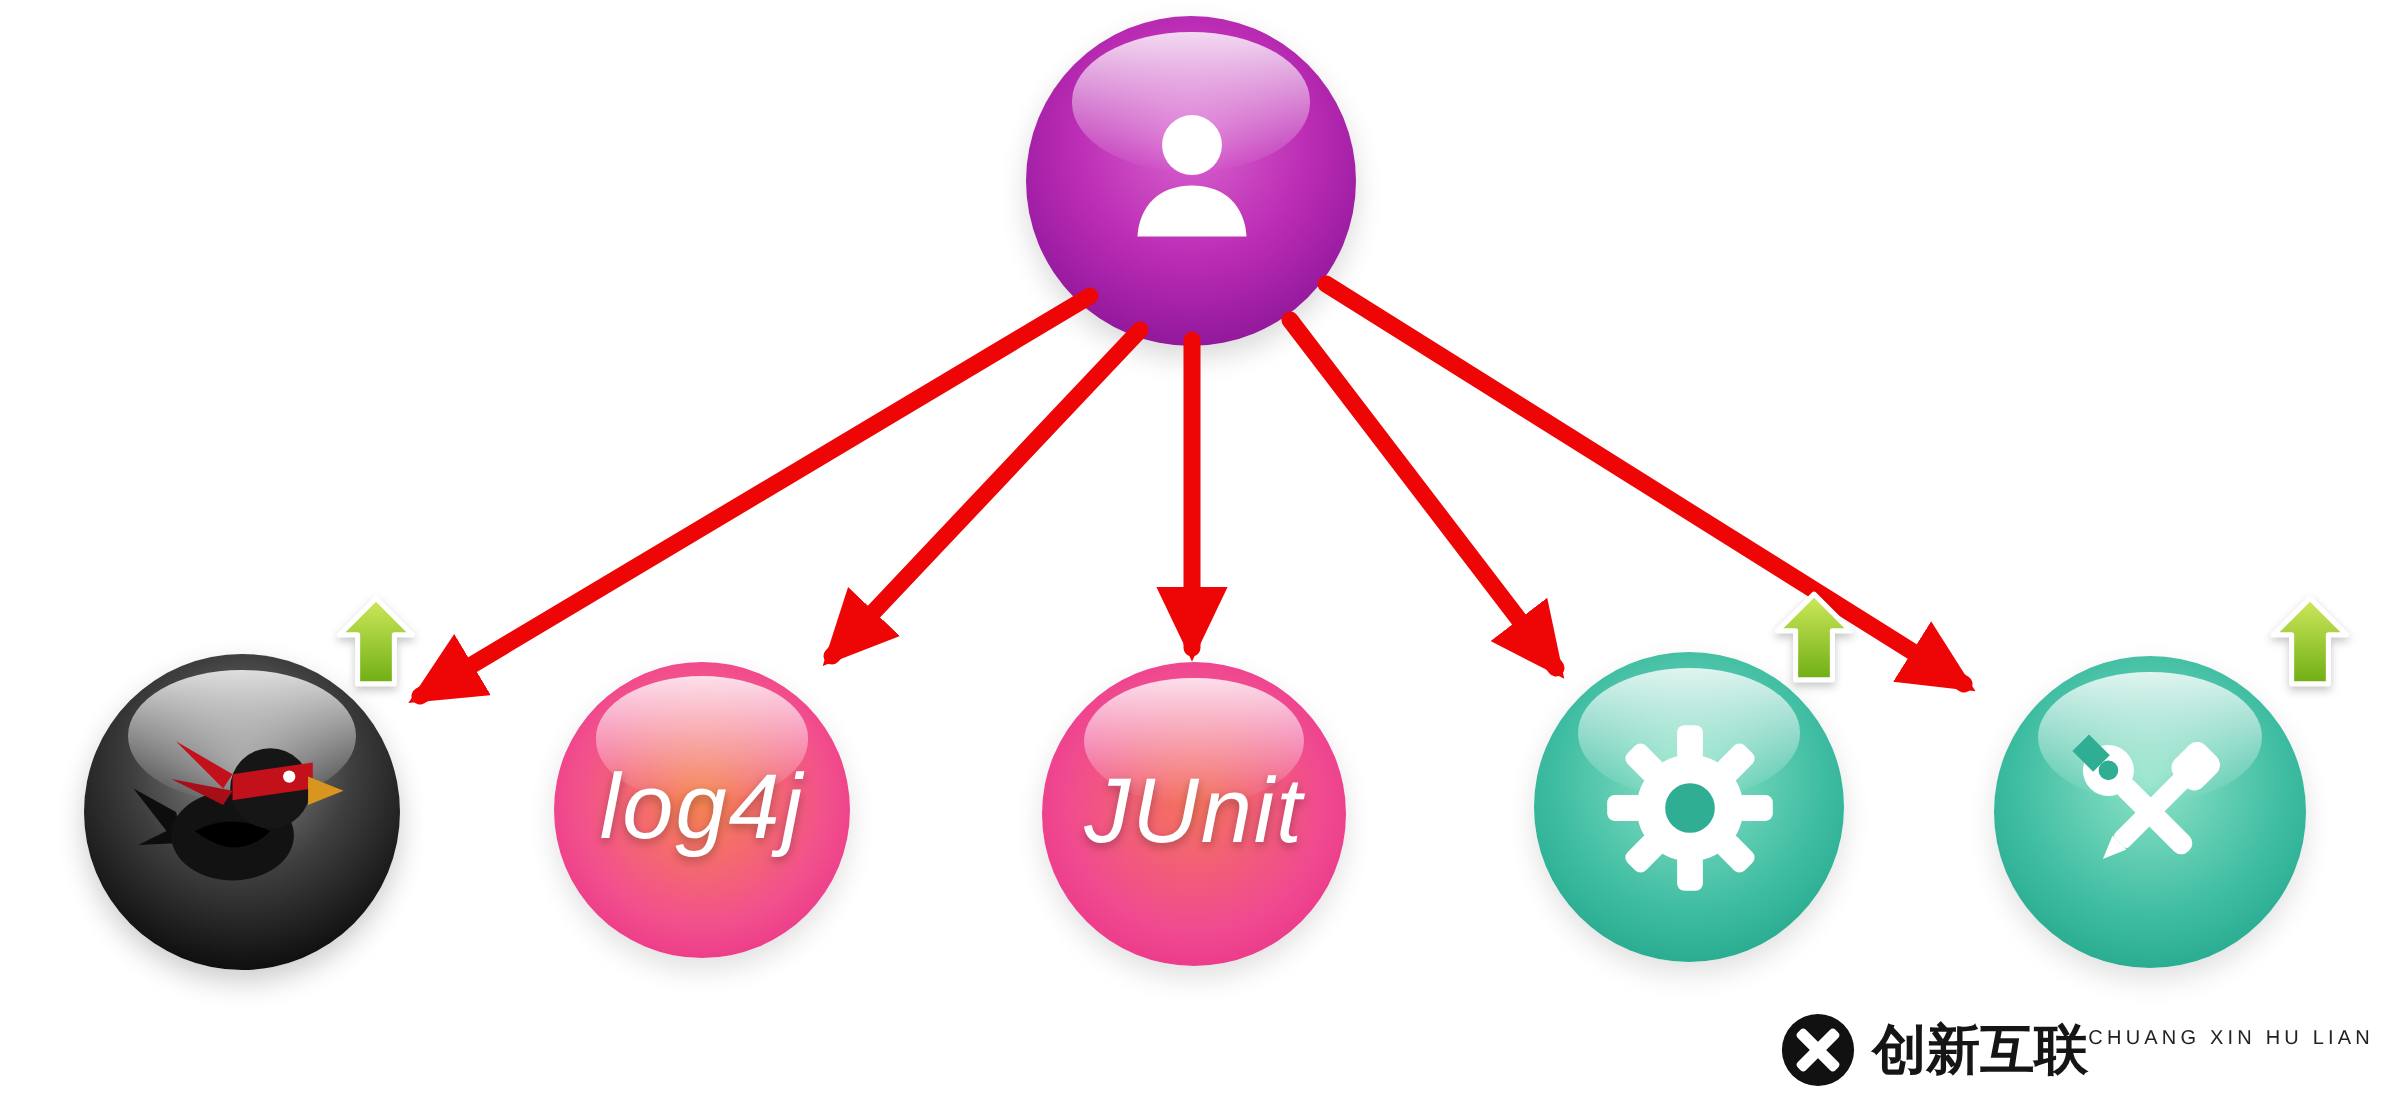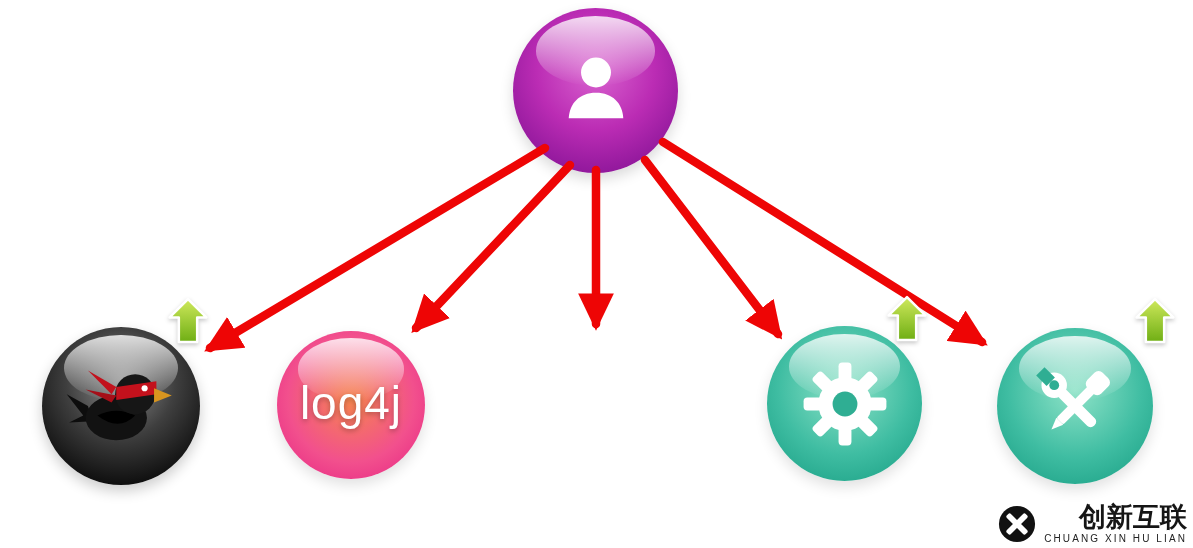--- a/index.html
+++ b/index.html
@@ -36,31 +36,32 @@
   .sphere-gear, .sphere-tools{
     background:radial-gradient(circle at 50% 40%, #8fe3c8 0%, #3fbda2 55%, #1ca186 92%);
     box-shadow:0 6px 14px rgba(0,0,0,.12);
   }
   .sphere-gear{left:767px;top:326px;width:155px;height:155px;}
   .sphere-tools{left:997px;top:328px;width:156px;height:156px;}
   .sphere-label{
     position:absolute;width:100%;top:50%;transform:translateY(-54%);
     text-align:center;color:#ffffff;font-size:46px;letter-spacing:1px;
     text-shadow:0 2px 5px rgba(0,0,0,.28);
+    font-style:italic;
   }
   .sphere-icon{position:absolute;left:50%;top:50%;transform:translate(-50%,-50%);line-height:0;}
   .arrows{position:absolute;left:0;top:0;pointer-events:none;}
   .up-arrow{position:absolute;width:42px;height:47px;filter:drop-shadow(0 2px 2px rgba(0,0,0,.22));line-height:0;}
   .up1{left:167px;top:297px;}
   .up4{left:886px;top:295px;}
   .up5{left:1134px;top:297px;}
   .watermark{
     position:absolute;right:6px;bottom:4px;display:flex;align-items:center;gap:8px;color:#111;
   }
-  .wm-text{display:flex;flex-direction:column;line-height:1;text-align:right;}
+  .wm-text{display:flex;line-height:1;text-align:right;}
   .wm-brand{font-size:27px;font-weight:bold;color:#151515;}
   .wm-sub{font-size:10px;letter-spacing:2.1px;margin-top:3px;color:#222;}
 </style>
 </head>
 <body>
 
 <div class="canvas">
 
   <div class="sphere sphere-user">
     <div class="gloss"></div>
@@ -87,20 +88,24 @@
         <circle cx="70" cy="35" r="2.6" fill="#ffffff"></circle>
       </svg>
     </span>
   </div>
 
   <div class="sphere sphere-log4j">
     <div class="gloss"></div>
     <div class="sphere-label">log4j</div>
   </div>
 
+  <div class="sphere sphere-junit">
+    <div class="gloss"></div>
+    <div class="sphere-label">JUnit</div>
+  </div>
 
   <div class="sphere sphere-gear">
     <div class="gloss"></div>
     <span class="sphere-icon">
       <svg viewBox="0 0 100 100" width="92" height="92">
         <g fill="#ffffff">
           <circle cx="50" cy="50" r="29"></circle>
           <rect x="43" y="5" width="14" height="20" rx="4"></rect>
           <rect x="43" y="5" width="14" height="20" rx="4" transform="rotate(45 50 50)"></rect>
           <rect x="43" y="5" width="14" height="20" rx="4" transform="rotate(90 50 50)"></rect>

